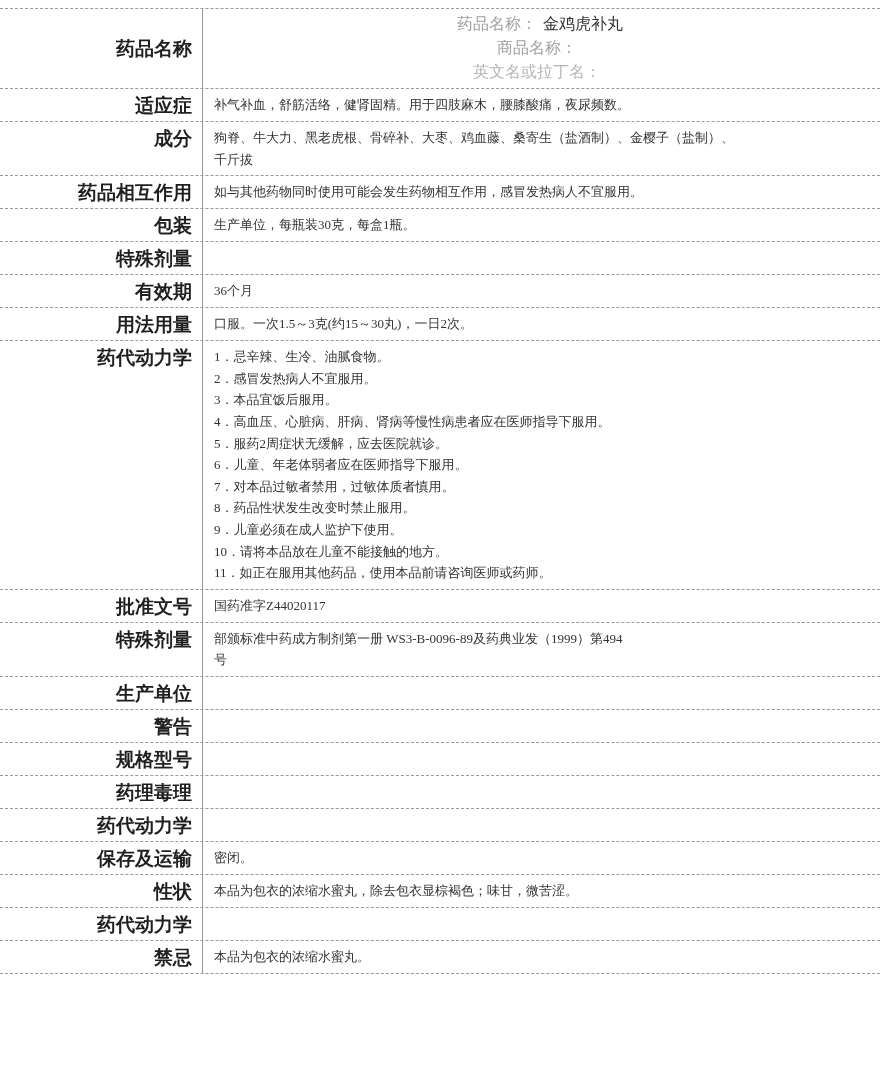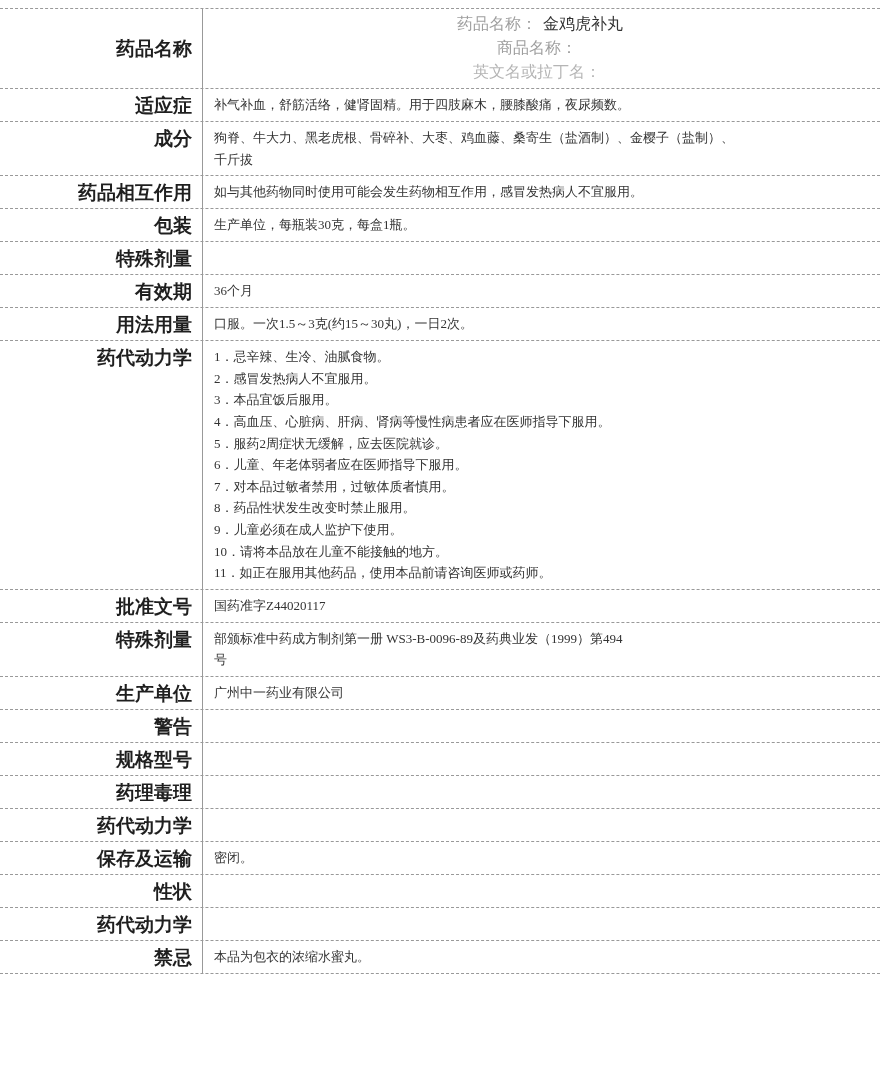--- a/index.html
+++ b/index.html
@@ -157,21 +157,20 @@
   </div>
 
   <div class="row">
     <div class="label-cell">特殊剂量</div>
     <div class="value-cell">部颁标准中药成方制剂第一册 WS3-B-0096-89及药典业发（1999）第494
 号</div>
   </div>
 
   <div class="row">
     <div class="label-cell">生产单位</div>
-    <div class="value-cell">广州中一药业有限公司</div>
   </div>
 
   <div class="row">
     <div class="label-cell">警告</div>
     <div class="value-cell"></div>
   </div>
 
   <div class="row">
     <div class="label-cell">规格型号</div>
     <div class="value-cell"></div>
@@ -187,20 +186,21 @@
     <div class="value-cell"></div>
   </div>
 
   <div class="row">
     <div class="label-cell">保存及运输</div>
     <div class="value-cell">密闭。</div>
   </div>
 
   <div class="row">
     <div class="label-cell">性状</div>
+    <div class="value-cell">本品为包衣的浓缩水蜜丸，除去包衣显棕褐色；味甘，微苦涩。</div>
   </div>
 
   <div class="row">
     <div class="label-cell">药代动力学</div>
     <div class="value-cell"></div>
   </div>
 
   <div class="row">
     <div class="label-cell">禁忌</div>
     <div class="value-cell">本品为包衣的浓缩水蜜丸。</div>

